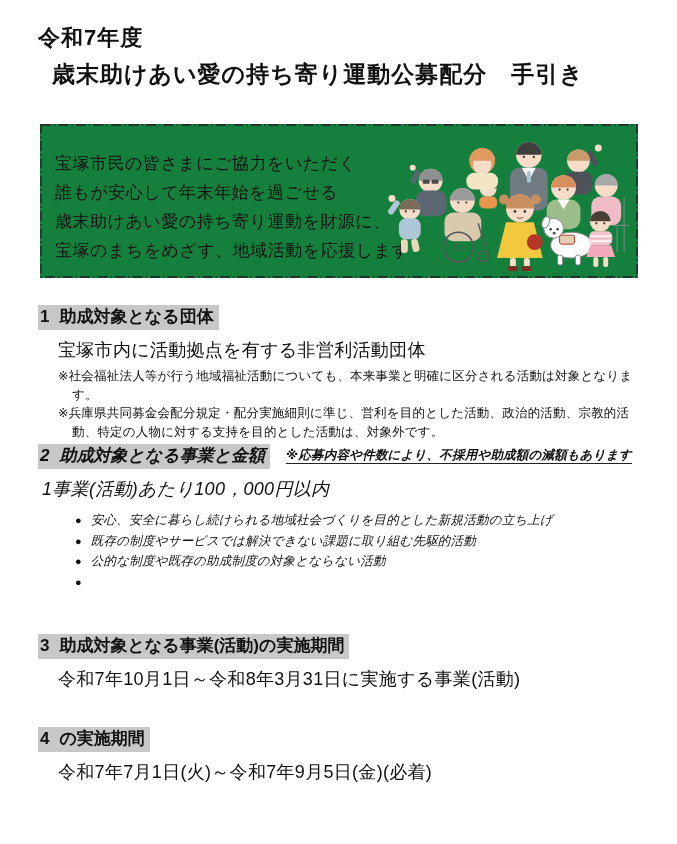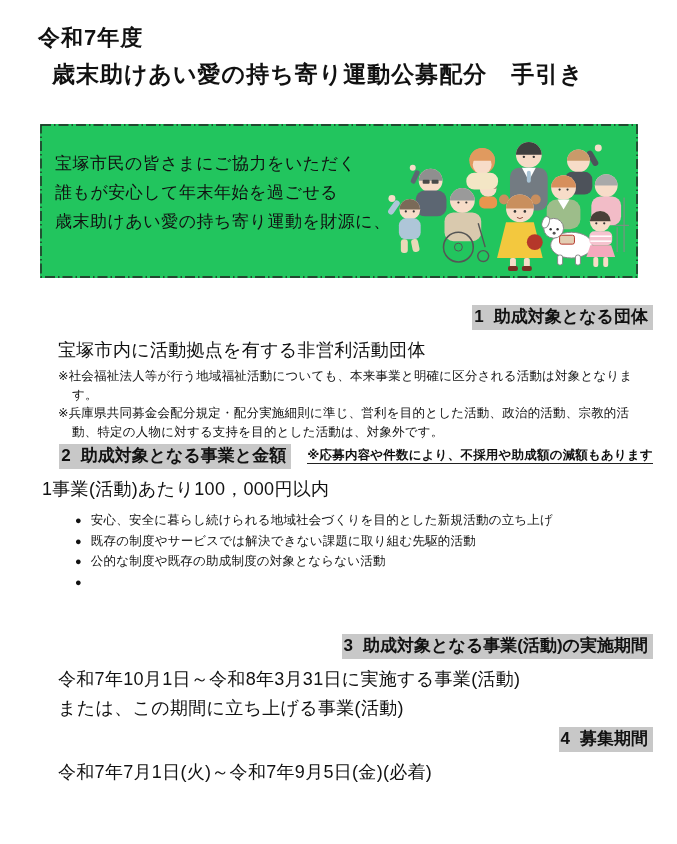--- a/index.html
+++ b/index.html
@@ -9,28 +9,28 @@
     background:#ffffff;
     font-family:"Liberation Sans","DejaVu Sans",sans-serif;
     color:#111;
     overflow:hidden;
   }
   
   .title-block{position:absolute;top:24px;left:38px;}
   .title-line1{font-size:22px;font-weight:bold;letter-spacing:1px;line-height:1.3;}
   .title-line2{font-size:23px;font-weight:bold;letter-spacing:1px;margin-top:7px;margin-left:14px;line-height:1.3;}
   
-  .intro-box{position:absolute;top:124px;left:40px;width:598px;height:154px;background:#22c55e;}
+  .intro-box{position:absolute;top:124px;left:40px;width:598px;height:154px;background:#15803d;}
   .intro-border{position:absolute;inset:0;pointer-events:none;}
   .intro-text{position:absolute;left:15px;top:25px;font-size:17px;line-height:29px;letter-spacing:0.5px;}
   .intro-illustration{position:absolute;top:4px;right:5px;width:250px;height:145px;}
   
   .section{position:absolute;left:38px;width:615px;}
-  .sec1{top:305px;} .sec2{top:444px;} .sec3{top:610px;margin-top:24px;} .sec4{top:727px;}
-  .section-heading{font-size:17px;font-weight:bold;line-height:22px;text-align:right;}
+  .sec1{top:305px;} .sec2{top:444px;font-style:italic;} .sec3{top:610px;margin-top:24px;} .sec4{top:727px;}
+  .section-heading{font-size:17px;font-weight:bold;line-height:22px;}
   .hl{background:#c8c8c8;display:inline-block;padding:1px 5px 2px 2px;}
   .sec-num{margin-right:10px;}
   .heading-note{
     font-size:12.5px;font-weight:bold;margin-left:16px;
     border-bottom:1px solid #222;padding-bottom:1px;vertical-align:2px;letter-spacing:0.2px;
   }
   .sec-body{font-size:18px;line-height:28px;margin:6px 0 0 20px;letter-spacing:0.3px;}
   .sec-body.tight{margin-left:4px;}
   .sec-notes{margin:3px 0 0 20px;font-size:12.5px;line-height:18.5px;letter-spacing:0.2px;width:586px;}
   .note-line{padding-left:14px;text-indent:-14px;}
@@ -49,20 +49,21 @@
   </div>
 
   <div class="intro-box">
     <svg class="intro-border" width="598" height="154">
       <rect x="1" y="1" width="596" height="152" fill="none" stroke="#222" stroke-width="1.4" stroke-dasharray="10 3 1.5 3"></rect>
     </svg>
     <div class="intro-text">
       <div>宝塚市民の皆さまにご協力をいただく</div>
       <div>誰もが安心して年末年始を過ごせる</div>
       <div>歳末助けあい愛の持ち寄り運動を財源に、</div>
+      <div>宝塚のまちをめざす、地域活動を応援します</div>
     </div>
 
     <svg class="intro-illustration" viewBox="0 0 252 146">
       <g stroke="#777" stroke-width="1" fill="none">
 
         <path d="M243,70 L243,125 M232,98 L248,98 M236,125 L236,100" stroke="#8a8a8a"></path>
       </g>
 
       <g>
         <circle cx="30" cy="40" r="3" fill="#f7dcc8"></circle>
@@ -221,23 +222,22 @@
           <span class="blt">●</span>
         </li>
     </ul>
   </div>
 
   <div class="section sec3">
     <div class="section-heading">
       <span class="hl"><span class="sec-num">3</span><span>助成対象となる事業(活動)の実施期間</span></span>
     </div>
     <div class="sec-body">令和7年10月1日～令和8年3月31日に実施する事業(活動)</div>
-    <div class="sec-body" style="margin-top:1px;">または、この期間に立ち上げる事業(活動)</div>
   </div>
 
   <div class="section sec4">
     <div class="section-heading">
-      <span class="hl"><span class="sec-num">4</span><span>募集期間</span></span>
+      <span class="hl"><span class="sec-num">4</span><span>の実施期間</span></span>
     </div>
     <div class="sec-body">令和7年7月1日(火)～令和7年9月5日(金)(必着)</div>
   </div>
 
 </div>
 
 </body></html>

